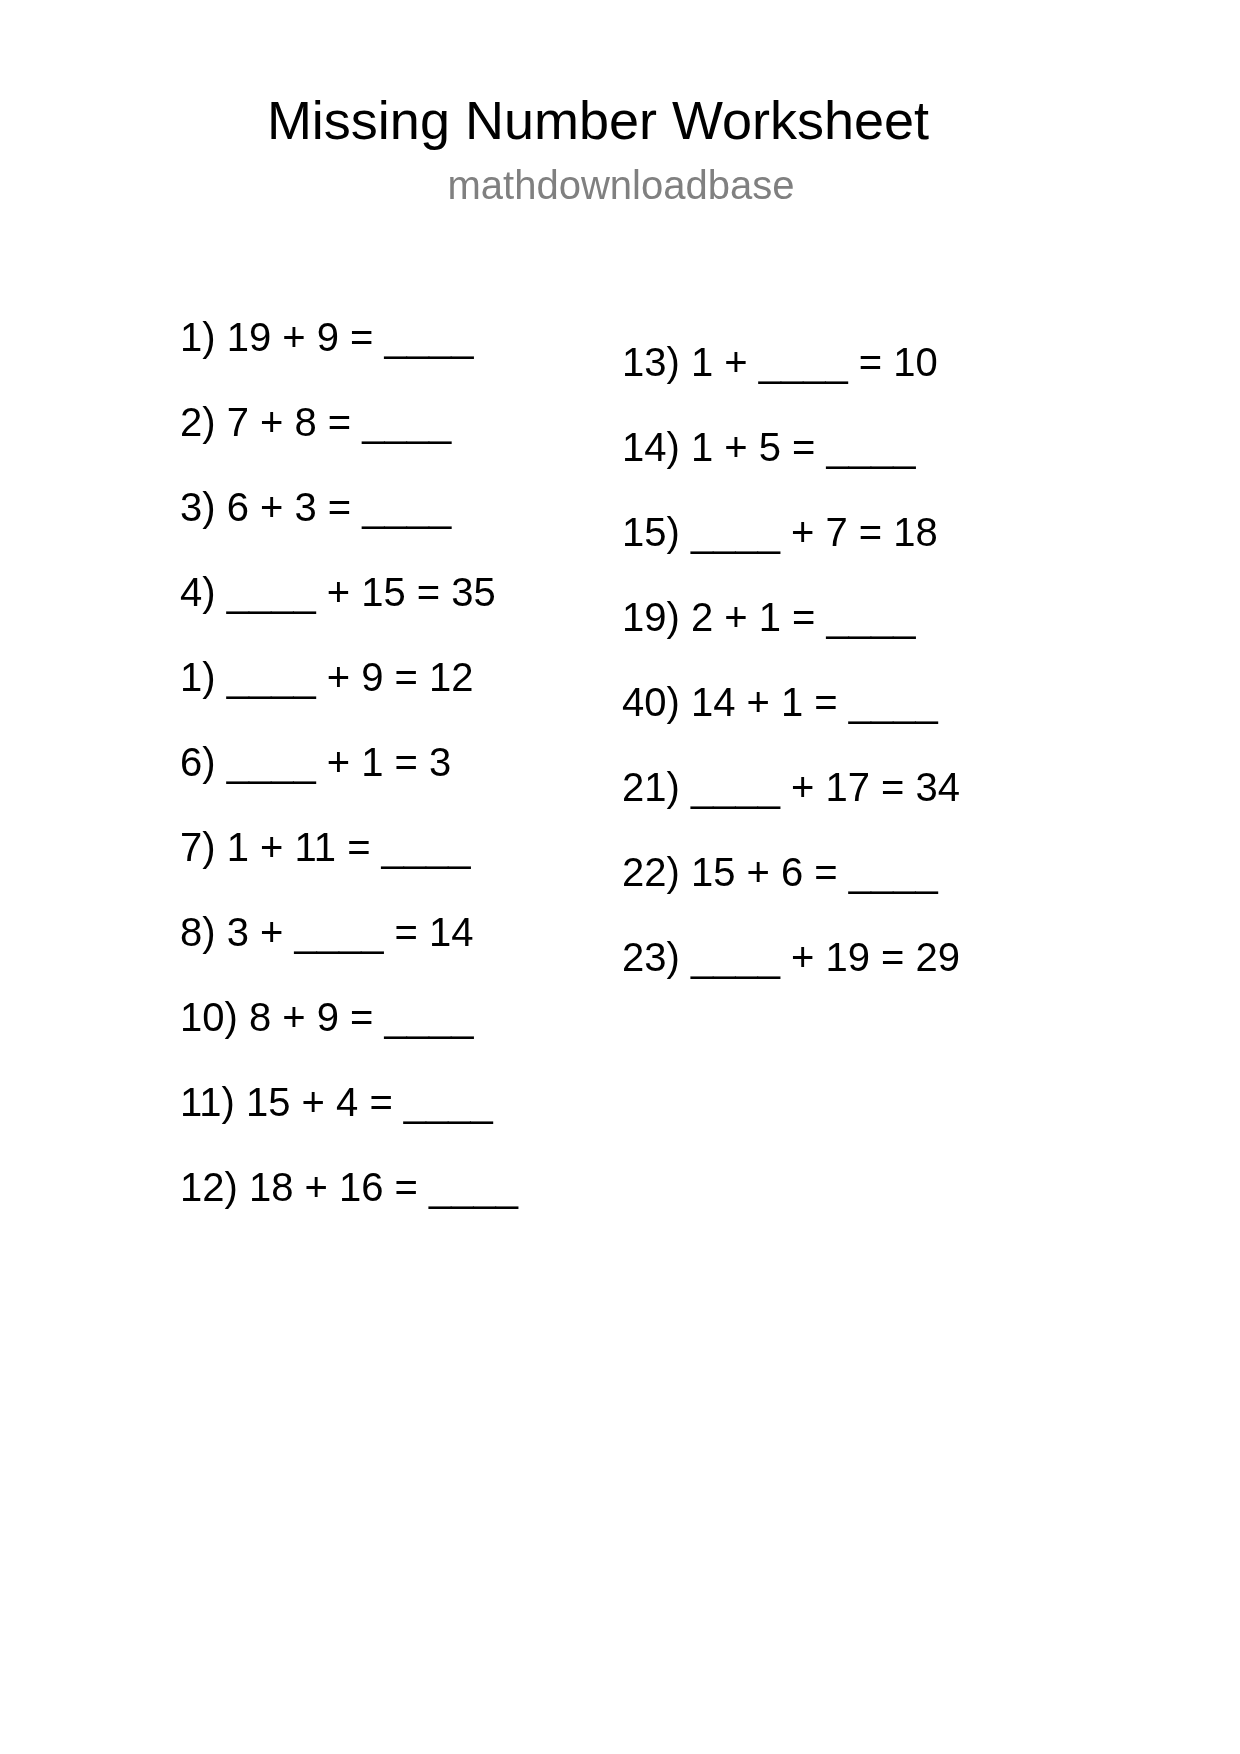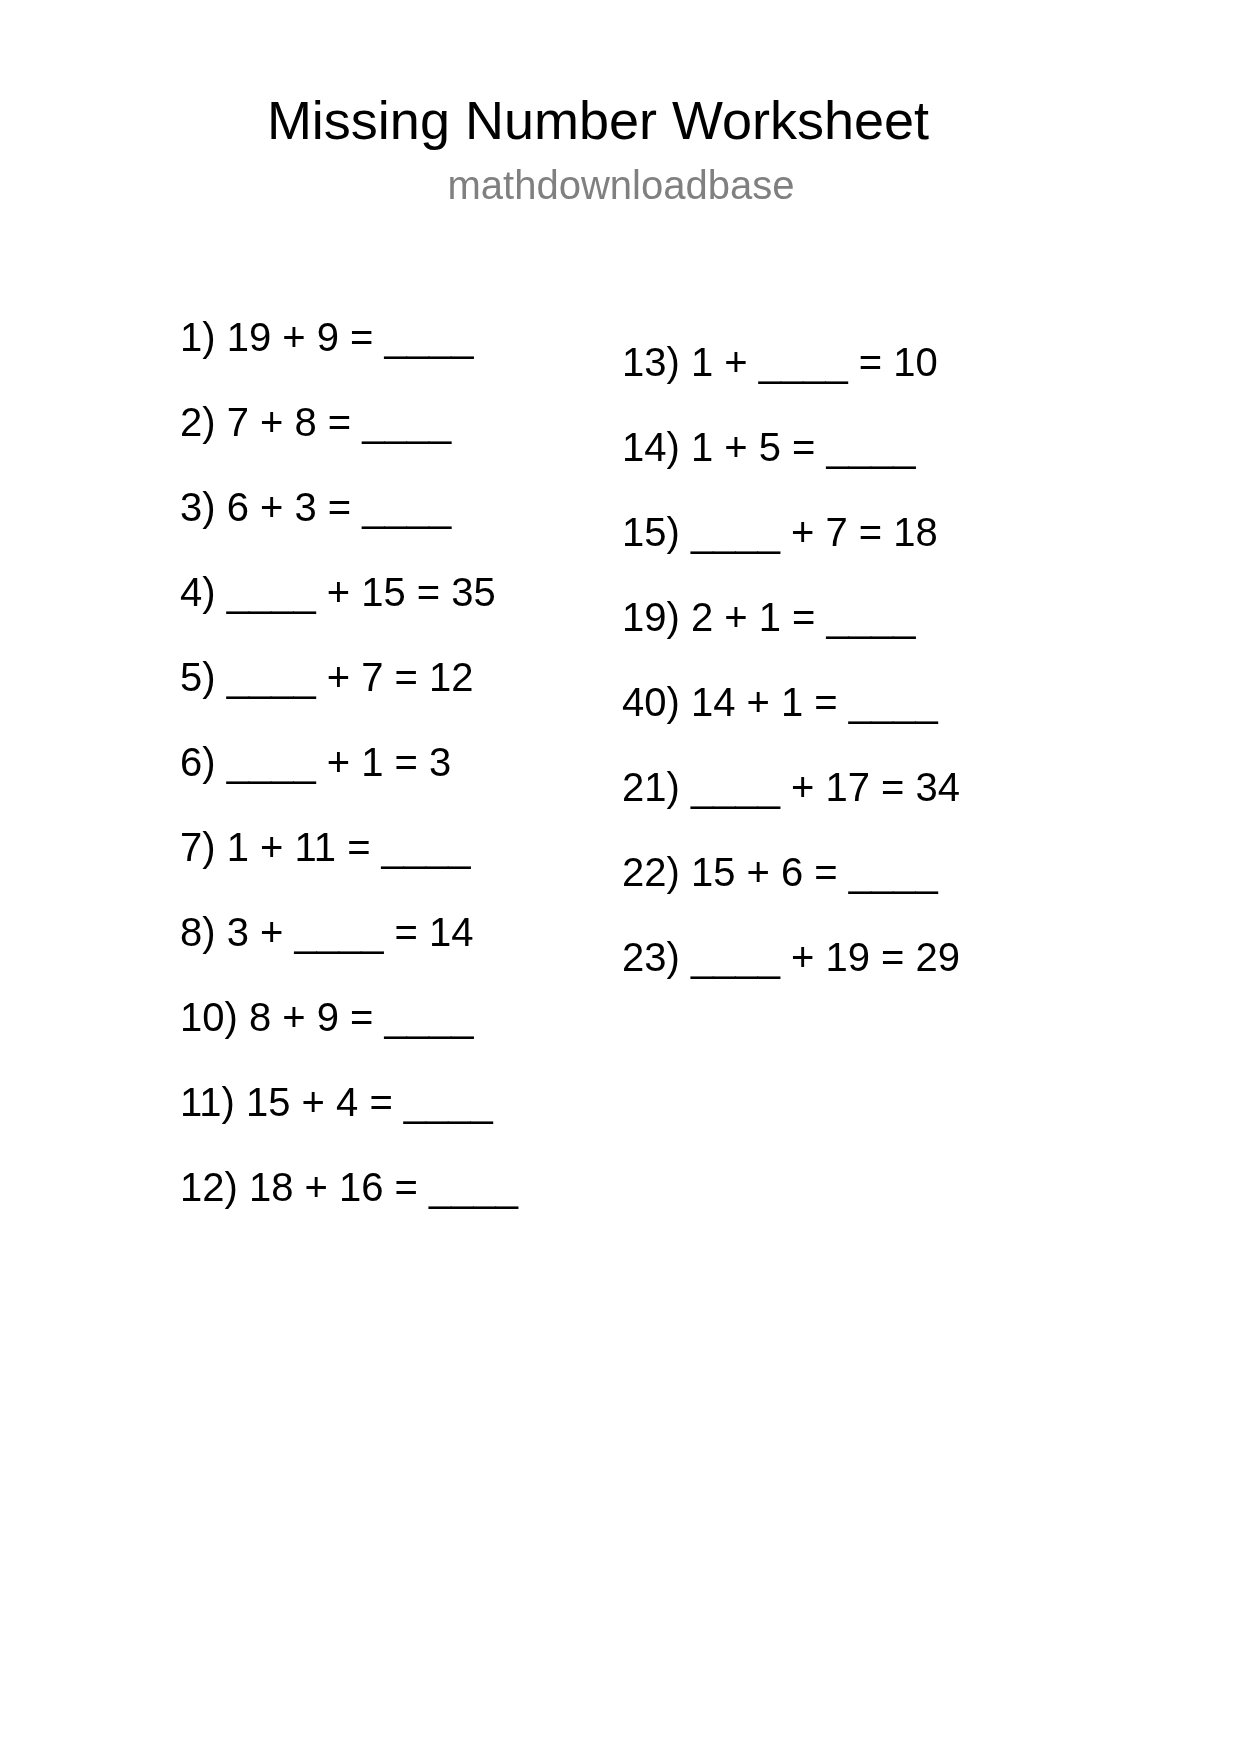--- a/index.html
+++ b/index.html
@@ -18,21 +18,21 @@
 <body>
 
 <div class="title">Missing Number Worksheet</div>
 <div class="subtitle">mathdownloadbase</div>
 
 <div class="col left">
   <div class="problem">1) 19 + 9 = ____</div>
   <div class="problem">2) 7 + 8 = ____</div>
   <div class="problem">3) 6 + 3 = ____</div>
   <div class="problem">4) ____ + 15 = 35</div>
-  <div class="problem">5) ____ + 7 = 12</div>
+  <div class="problem">1) ____ + 9 = 12</div>
   <div class="problem">6) ____ + 1 = 3</div>
   <div class="problem">7) 1 + 11 = ____</div>
   <div class="problem">8) 3 + ____ = 14</div>
   <div class="problem">10) 8 + 9 = ____</div>
   <div class="problem">11) 15 + 4 = ____</div>
   <div class="problem">12) 18 + 16 = ____</div>
 </div>
 
 <div class="col right">
   <div class="problem">13) 1 + ____ = 10</div>

